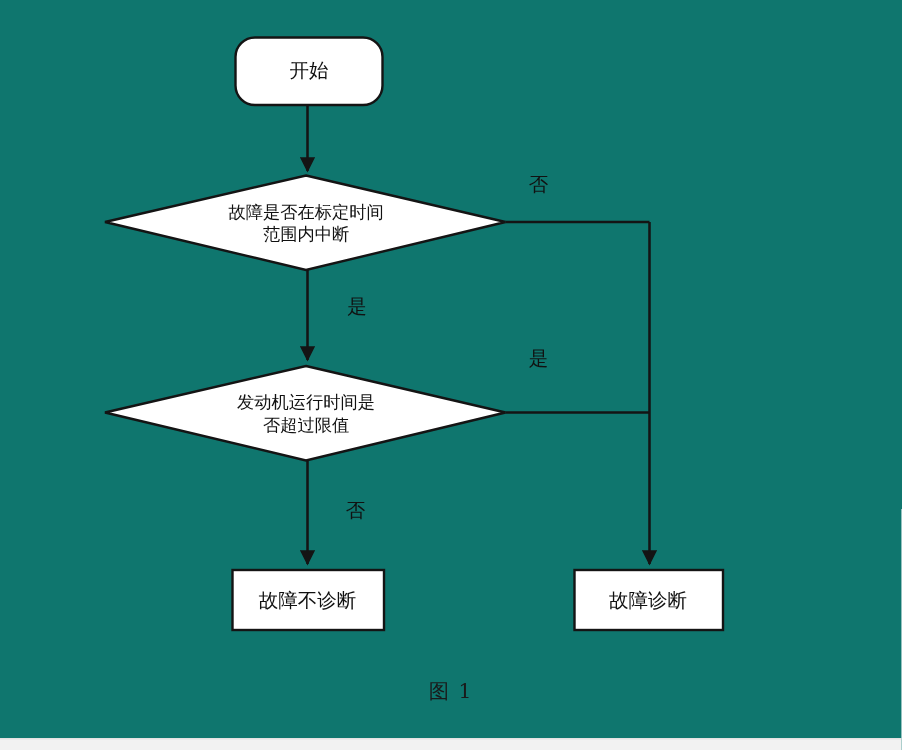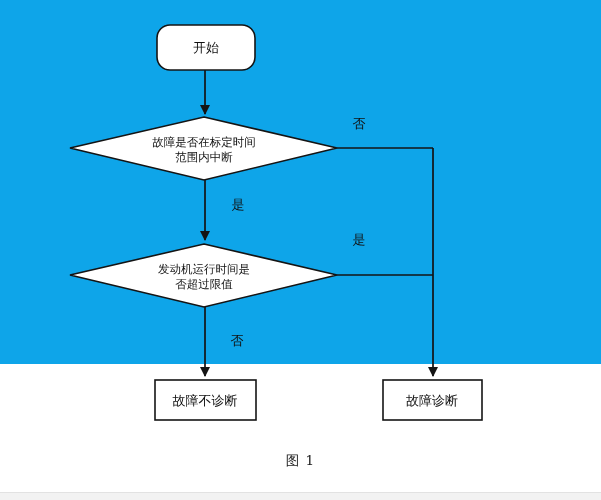--- a/index.html
+++ b/index.html
@@ -9,22 +9,22 @@
   }
   body {
     width: 601px;
     height: 500px;
     font-family: "DejaVu Sans", sans-serif;
     overflow: hidden;
   }
   #page {
     position: relative;
     width: 601px;
-    height: 364px;
-    background: #0ea5e9;
+    height: 500px;
+    background: #0f766e;
   }
   #flow-svg {
     position: absolute;
     left: 0;
     top: 0;
     width: 601px;
     height: 500px;
   }
   .node-text {
     font-family: "DejaVu Sans", sans-serif;

